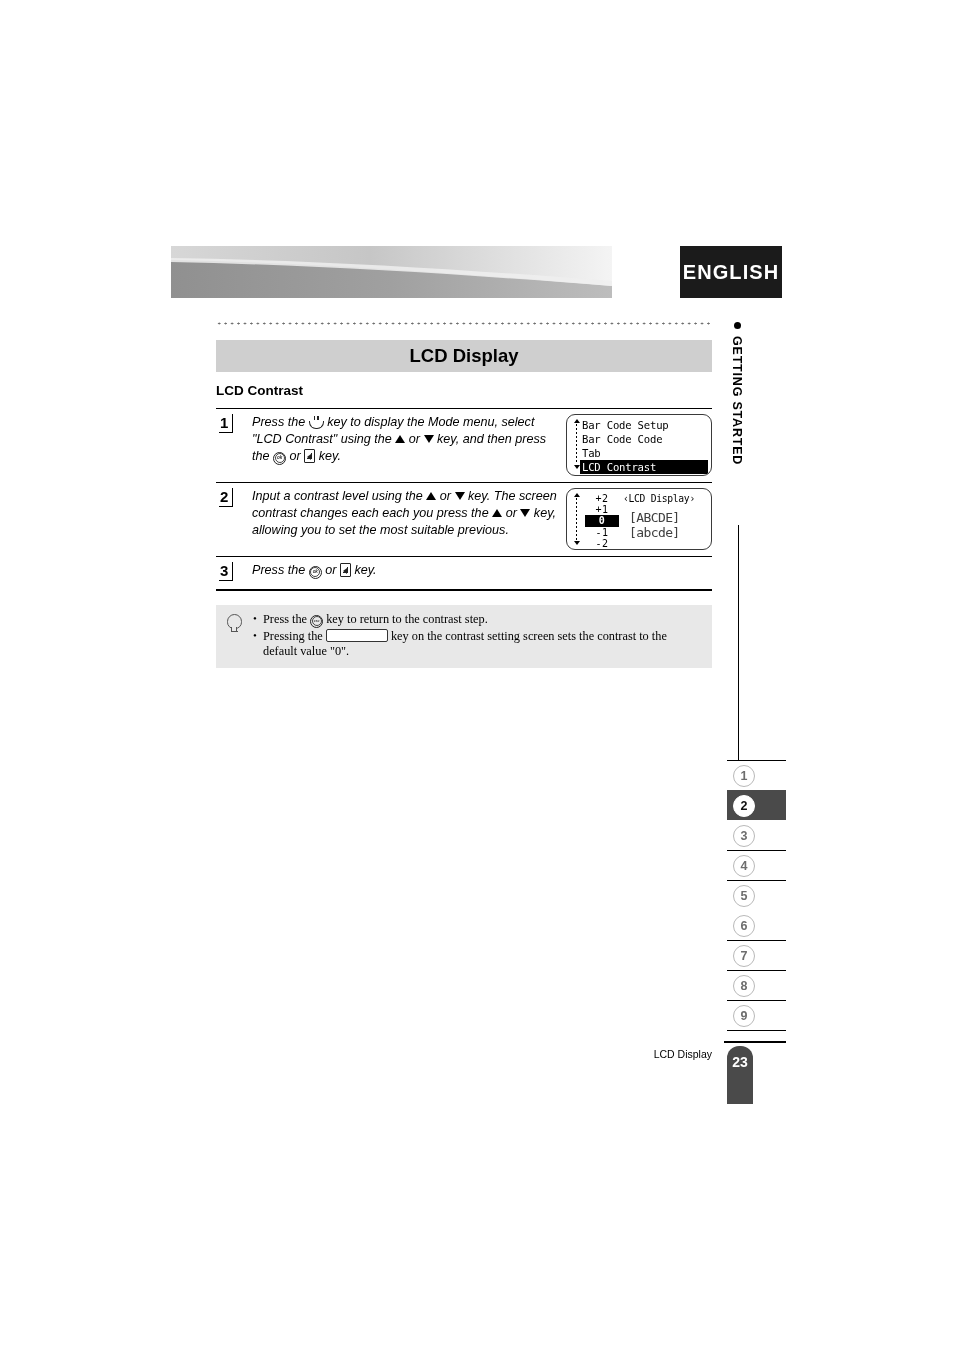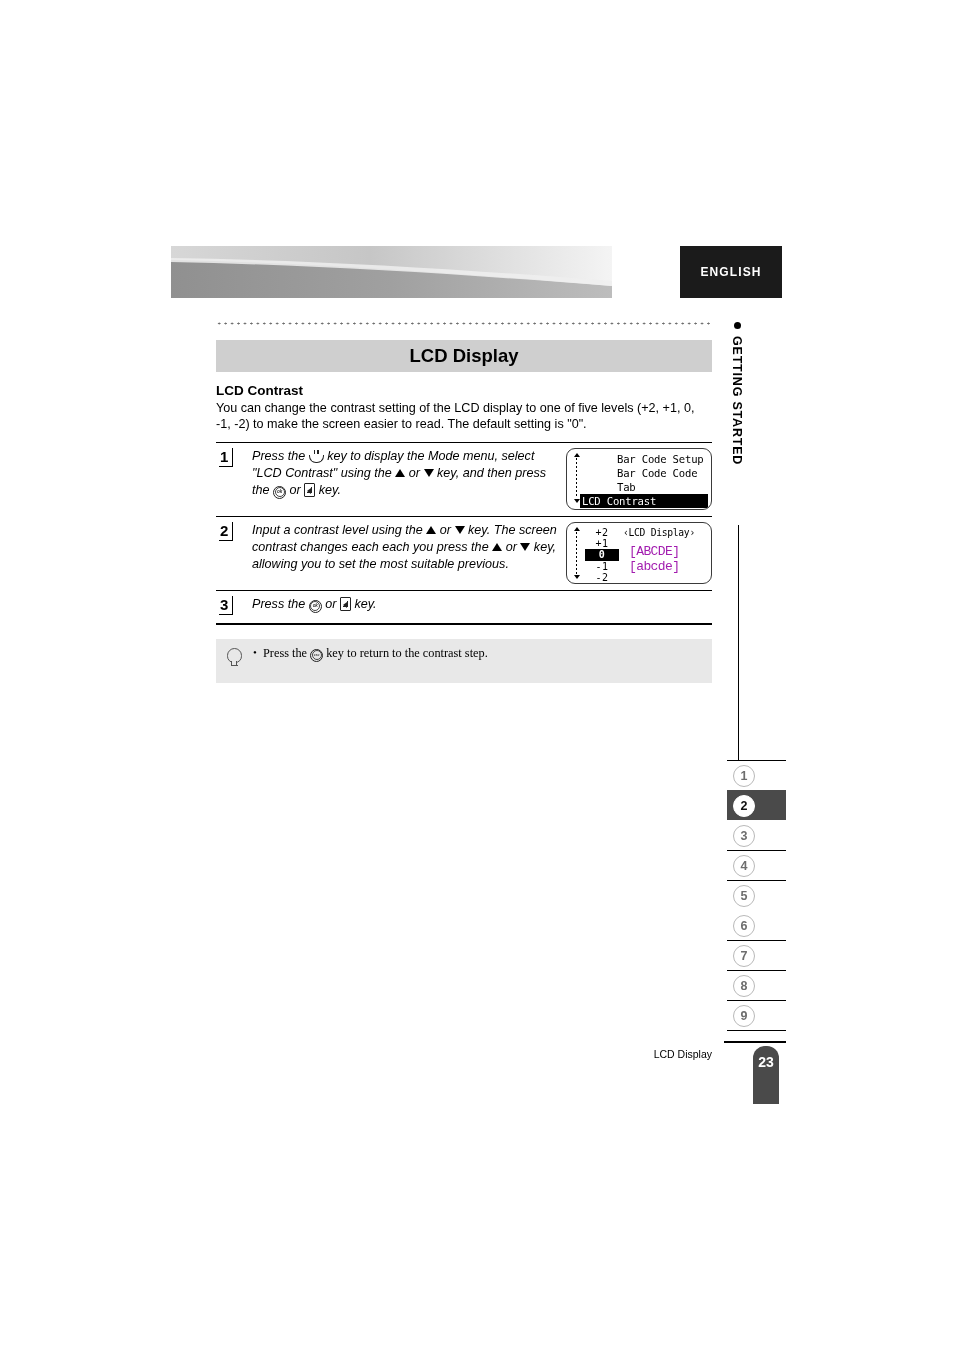--- a/index.html
+++ b/index.html
@@ -16,21 +16,21 @@
   #header-banner {
     position:absolute; left:171px; top:246px; width:611px; height:52px;
   }
   #banner-art { position:absolute; left:0; top:0; width:441px; height:52px; }
   #english-block {
     position:absolute; right:0; top:0; width:102px; height:52px;
     background:#1b1b1b;
     display:flex; align-items:center; justify-content:center;
   }
   #english-label {
-    color:#ffffff; font-size:12px; font-weight:bold; letter-spacing:1.1px;
+    color:#ffffff; font-size:20px; font-weight:bold; letter-spacing:1.1px;
   }
 
   
   #side-chapter {
     position:absolute; left:726px; top:322px;
     width:22px;
     display:flex; flex-direction:column; align-items:center;
   }
   #side-bullet {
     width:7px; height:7px; border-radius:50%; background:#000; margin-bottom:7px;
@@ -171,21 +171,20 @@
     background-size:1.6px 4px; margin:1px auto;
   }
 
   
   #lcd-menu .rows {
     position:absolute; left:15px; top:3px; right:3px;
   }
   #lcd-menu .row {
     font-size:10.6px; line-height:14px; color:#000; white-space:nowrap;
     letter-spacing:-0.2px;
-    margin-left:35px;
   }
   #lcd-menu .row.sel {
     background:#000; color:#fff; padding-left:2px; margin-left:-2px;
   }
   #lcd-menu .scrollcol .dots { height:40px; }
 
   
   #lcd-contrast .levels {
     position:absolute; left:18px; top:4px; width:34px;
   }
@@ -193,21 +192,21 @@
     font-size:10px; line-height:11.2px; color:#000; text-align:center;
     letter-spacing:0.4px;
   }
   #lcd-contrast .lvl.sel { background:#000; color:#fff; font-weight:bold; }
   #lcd-contrast .title {
     position:absolute; left:56px; top:4px;
     font-size:9.7px; color:#000; white-space:nowrap; letter-spacing:-0.3px;
   }
   #lcd-contrast .sample {
     position:absolute; left:62px; top:21px;
-    font-size:13px; line-height:15px; color:#a21caf; letter-spacing:-0.6px;font-family:Liberation Mono, monospace;
+    font-size:13px; line-height:15px; color:#404040; letter-spacing:-0.6px;
   }
   #lcd-contrast .scrollcol .dots { height:42px; }
 
   
   #tip-box {
     margin-top:14px; background:#e8e8e8;
     display:flex; align-items:flex-start; padding:7px 8px 8px 0;
     min-height:44px;
   }
   #tip-icon-wrap { width:36px; flex:none; display:flex; justify-content:center; padding-top:2px; }
@@ -261,21 +260,21 @@
 
   
   #footer-rule {
     position:absolute; left:724px; top:1041px; width:62px; height:1.5px; background:#000;
   }
   #footer-caption {
     position:absolute; left:600px; top:1048px; width:112px;
     text-align:right; font-size:10.5px; color:#000;
   }
   #page-tab {
-    position:absolute; left:753px; top:1046px; width:26px; height:58px;
+    position:absolute; left:727px; top:1046px; width:26px; height:58px;
     background:#4a4a4a; border-radius:12px 12px 0 0;
     display:flex; justify-content:center; padding-top:8px;
   }
   #page-number { color:#fff; font-size:14px; font-weight:bold; }
 </style>
 </head>
 <body>
 
 <div id="header-banner">
   <svg id="banner-art" viewBox="0 0 441 52" preserveAspectRatio="none">
@@ -308,21 +307,20 @@
 <div id="content">
 
   <div id="dotted-rule"></div>
 
   <div id="section-title-bar">
     <span id="section-title">LCD Display</span>
   </div>
 
   <div id="subsection-title">LCD Contrast</div>
 
-  <div id="intro-text">You can change the contrast setting of the LCD display to one of five levels (+2, +1, 0, -1, -2) to make the screen easier to read. The default setting is "0".</div>
 
   <div id="steps">
 
     <div class="step-row">
       <div class="step-num-wrap">
         <span class="step-num">1</span>
       </div>
       <div class="step-body">
         <div class="step-text"><span>Press the </span><span class="key key-menu"><span class="tick a"></span><span class="tick b"></span><span class="cap"></span></span><span> key to display the Mode menu, select "LCD Contrast" using the </span><span class="arrow-up"></span><span> or </span><span class="arrow-down"></span><span> key, and then press the </span><span class="key key-ok">
               <span class="ok-lbl">ok</span>
@@ -393,20 +391,21 @@
       <span class="bulb">
         <span class="glass"></span>
           <span class="neck"></span>
           <span class="base"></span>
       </span>
     </div>
     <div id="tip-list">
       <div class="tip-item"><span>Press the </span><span class="key key-ok">
             <span class="ok-lbl">esc</span>
           </span><span> key to return to the contrast step.</span></div>
+      <div class="tip-item"><span>Pressing the </span><span class="key-blank"></span><span> key on the contrast setting screen sets the contrast to the default value "0".</span></div>
     </div>
   </div>
 
 </div>
 
 <div id="right-rail">
   <div id="rail-line"></div>
   <div id="tab-list">
     <div class="nav-tab">
       <span class="nav-circle">1</span>

